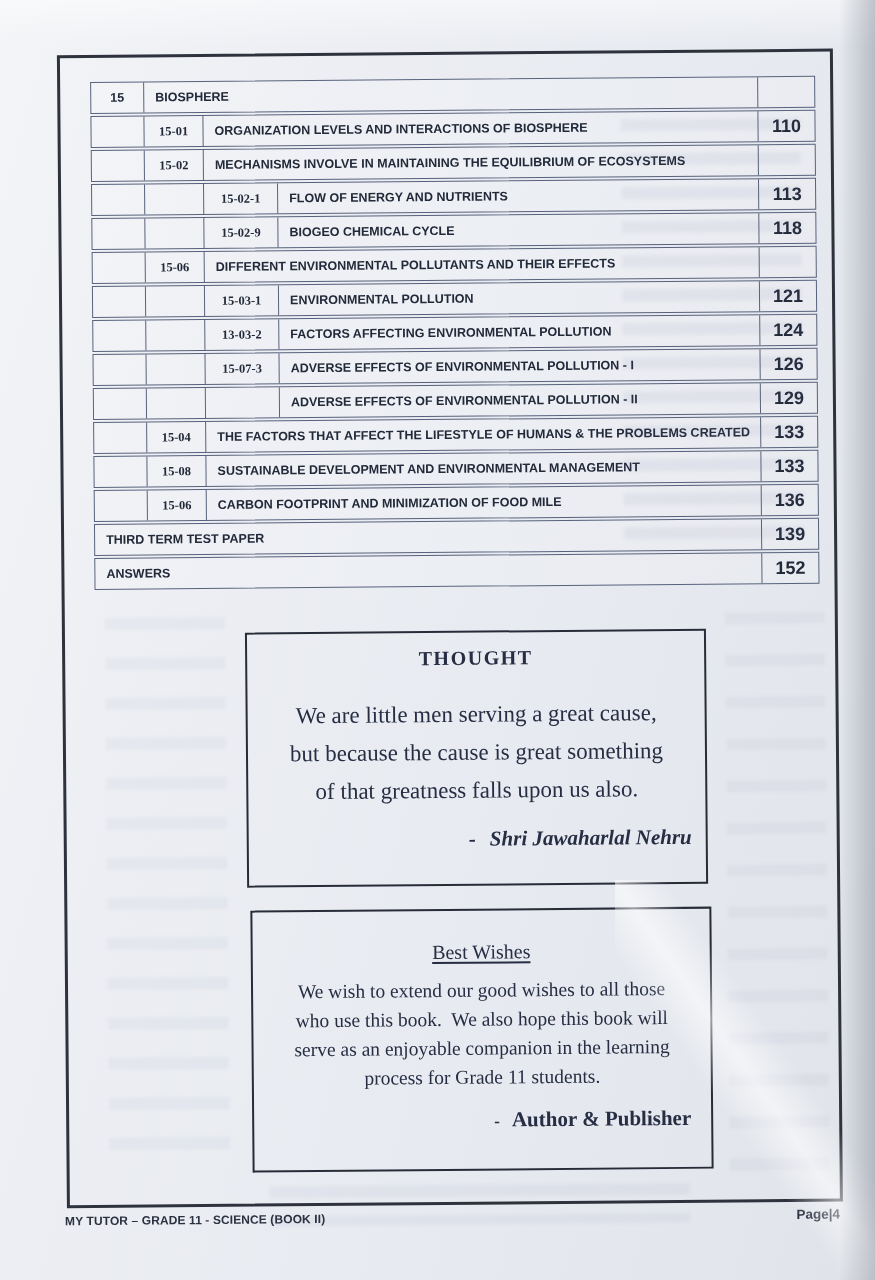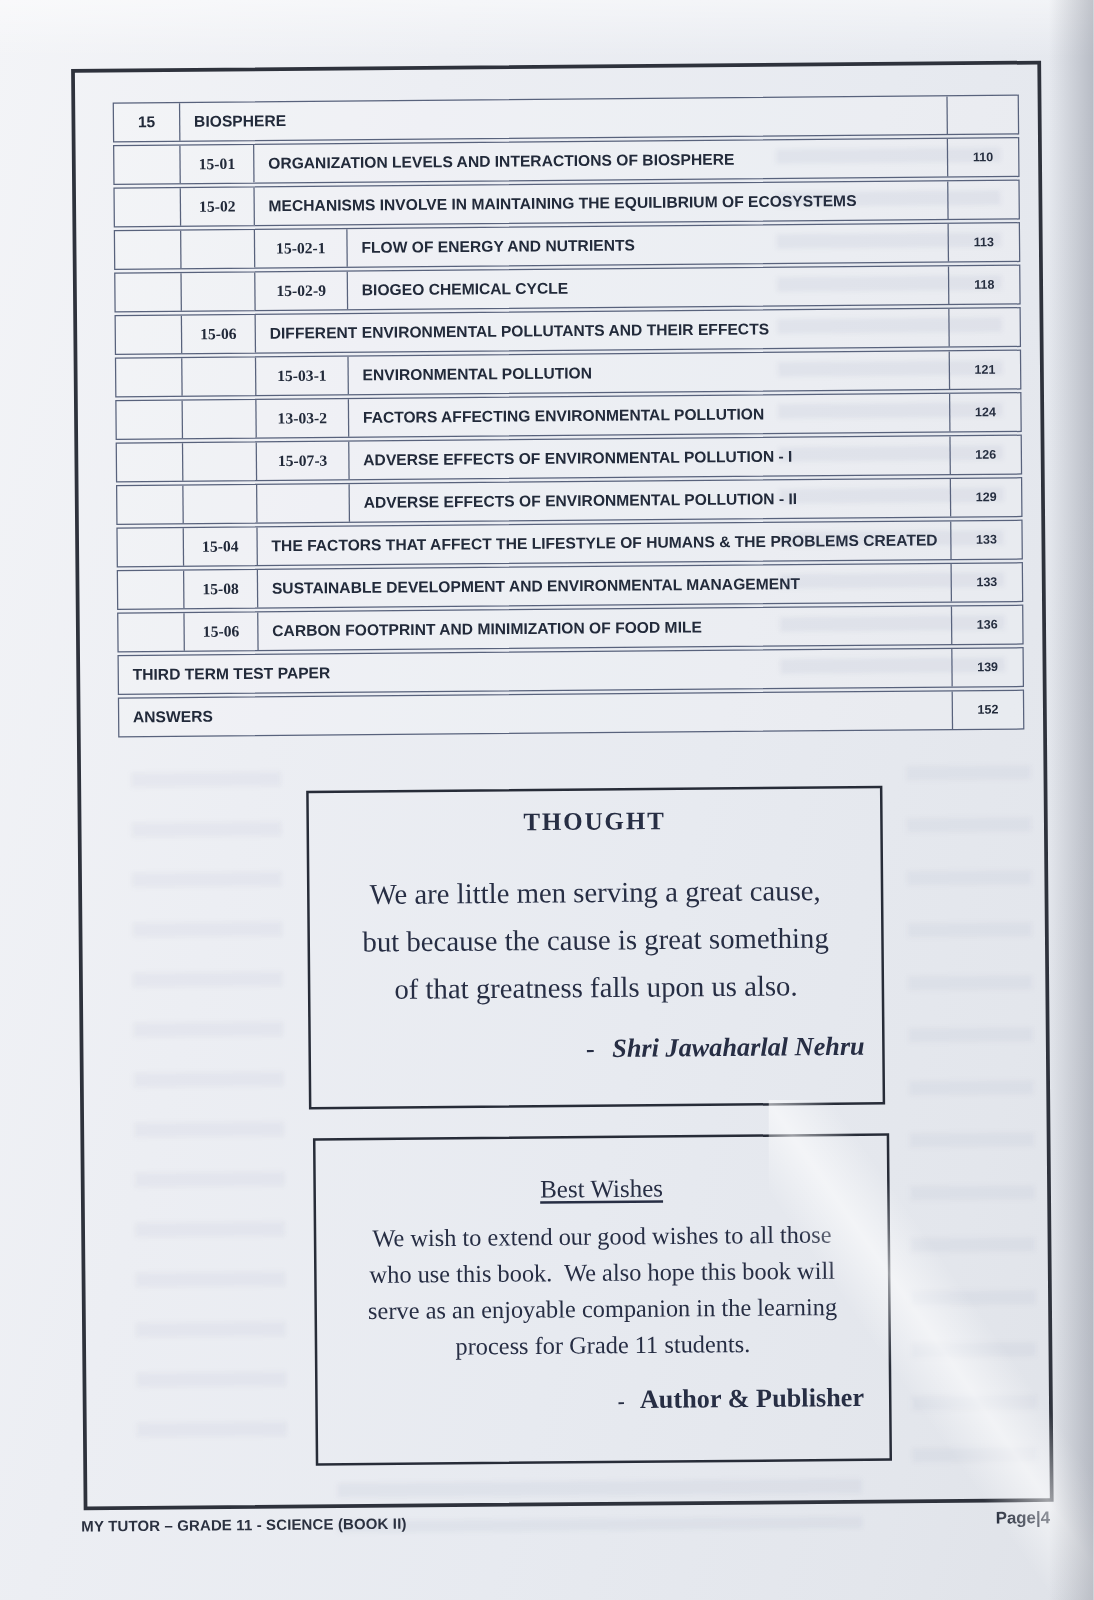--- a/index.html
+++ b/index.html
@@ -25,21 +25,21 @@
   }
   .trow:first-child{margin-top:0;}
   .tcell{
     display:flex; align-items:center; box-sizing:border-box;
     border-right:1.4px solid #58627c; overflow:hidden;
     color:#222a3a; font-weight:700; font-size:12.5px; letter-spacing:0px; white-space:nowrap;
   }
   .tcell:last-child{border-right:none;}
   .code{justify-content:center;}
   .title{padding-left:11px;}
-  .pagenum{justify-content:center; font-size:10px;}
+  .pagenum{justify-content:center; font-size:18px;}
   .cA{grid-column:1/2;} .cB{grid-column:2/3;font-family:Liberation Serif, serif;} .cC{grid-column:3/4;font-family:Liberation Serif, serif;}
   .sp25{grid-column:2/5;} .sp35{grid-column:3/5;} .sp45{grid-column:4/5;} .sp15{grid-column:1/5;}
 
   
   .box{
     position:absolute; box-sizing:border-box; border:2.6px solid #272c38;
     font-family:"Liberation Serif",serif; color:#272e44; text-align:center;
   }
   .thought-box{left:180px; top:576px; width:461px; height:255px; padding-top:14px;}
   .thought-title{font-size:20px; font-weight:700; letter-spacing:1.5px;}

